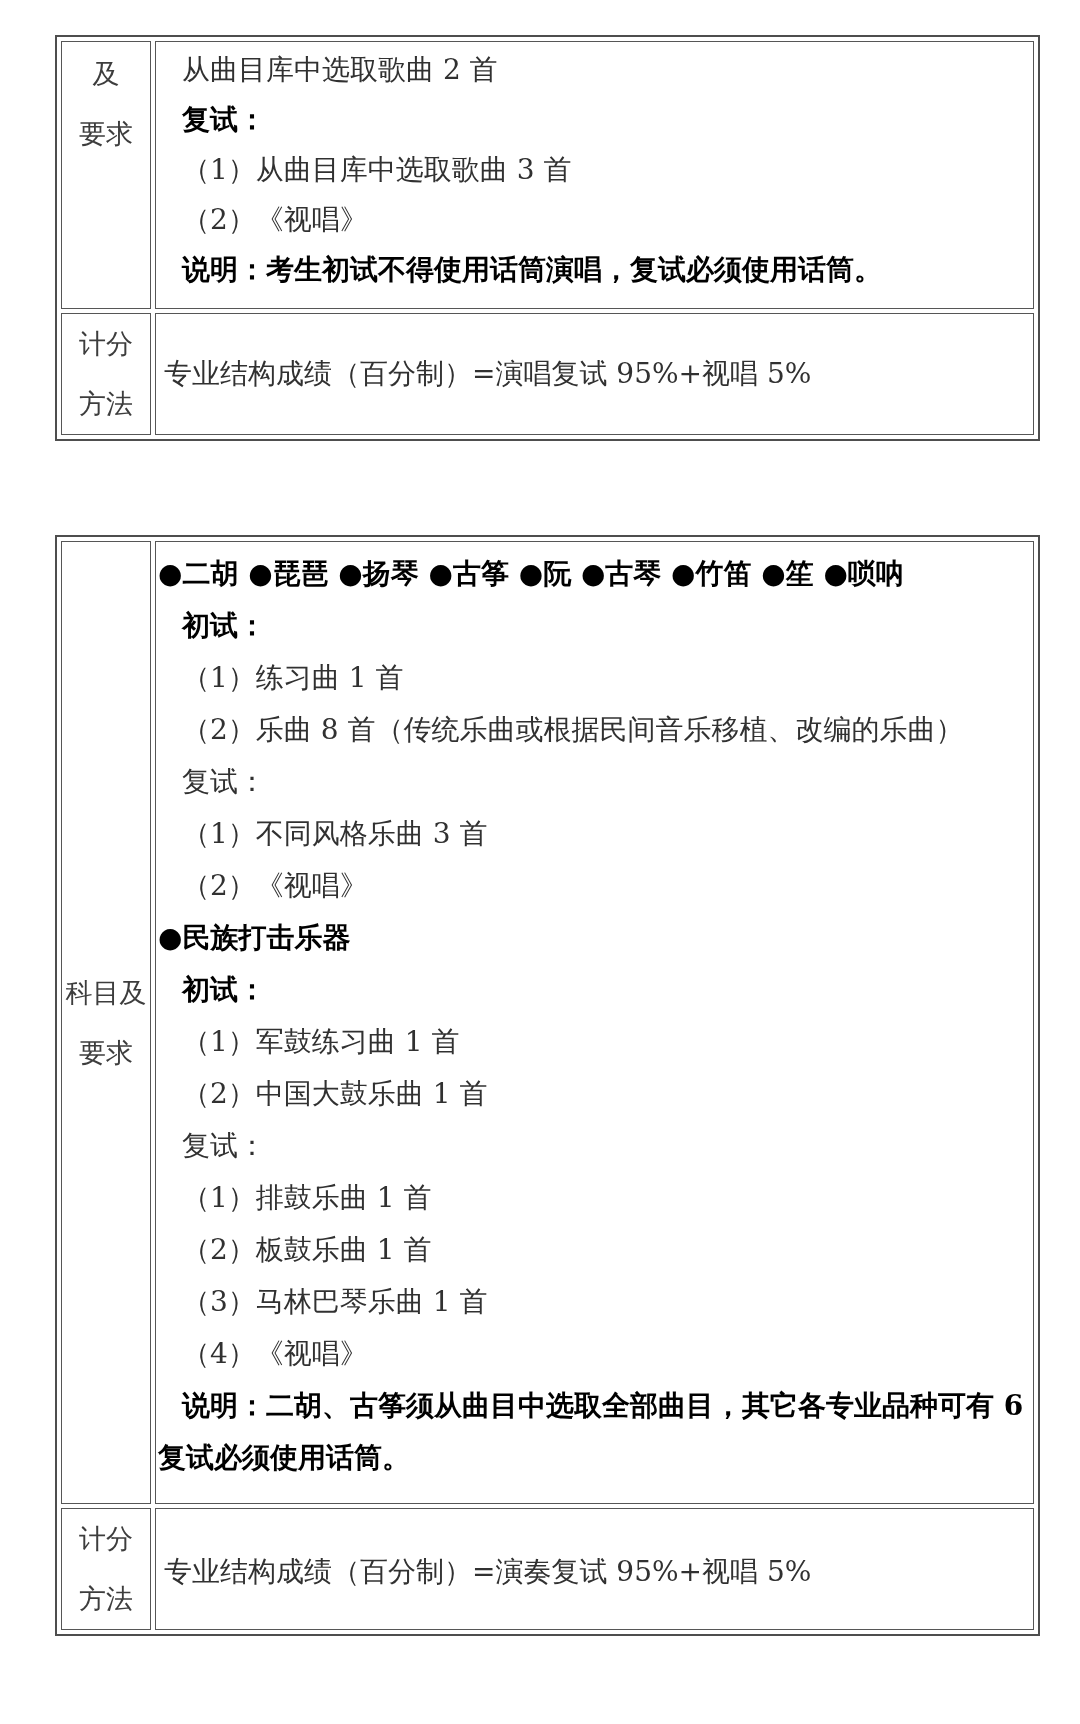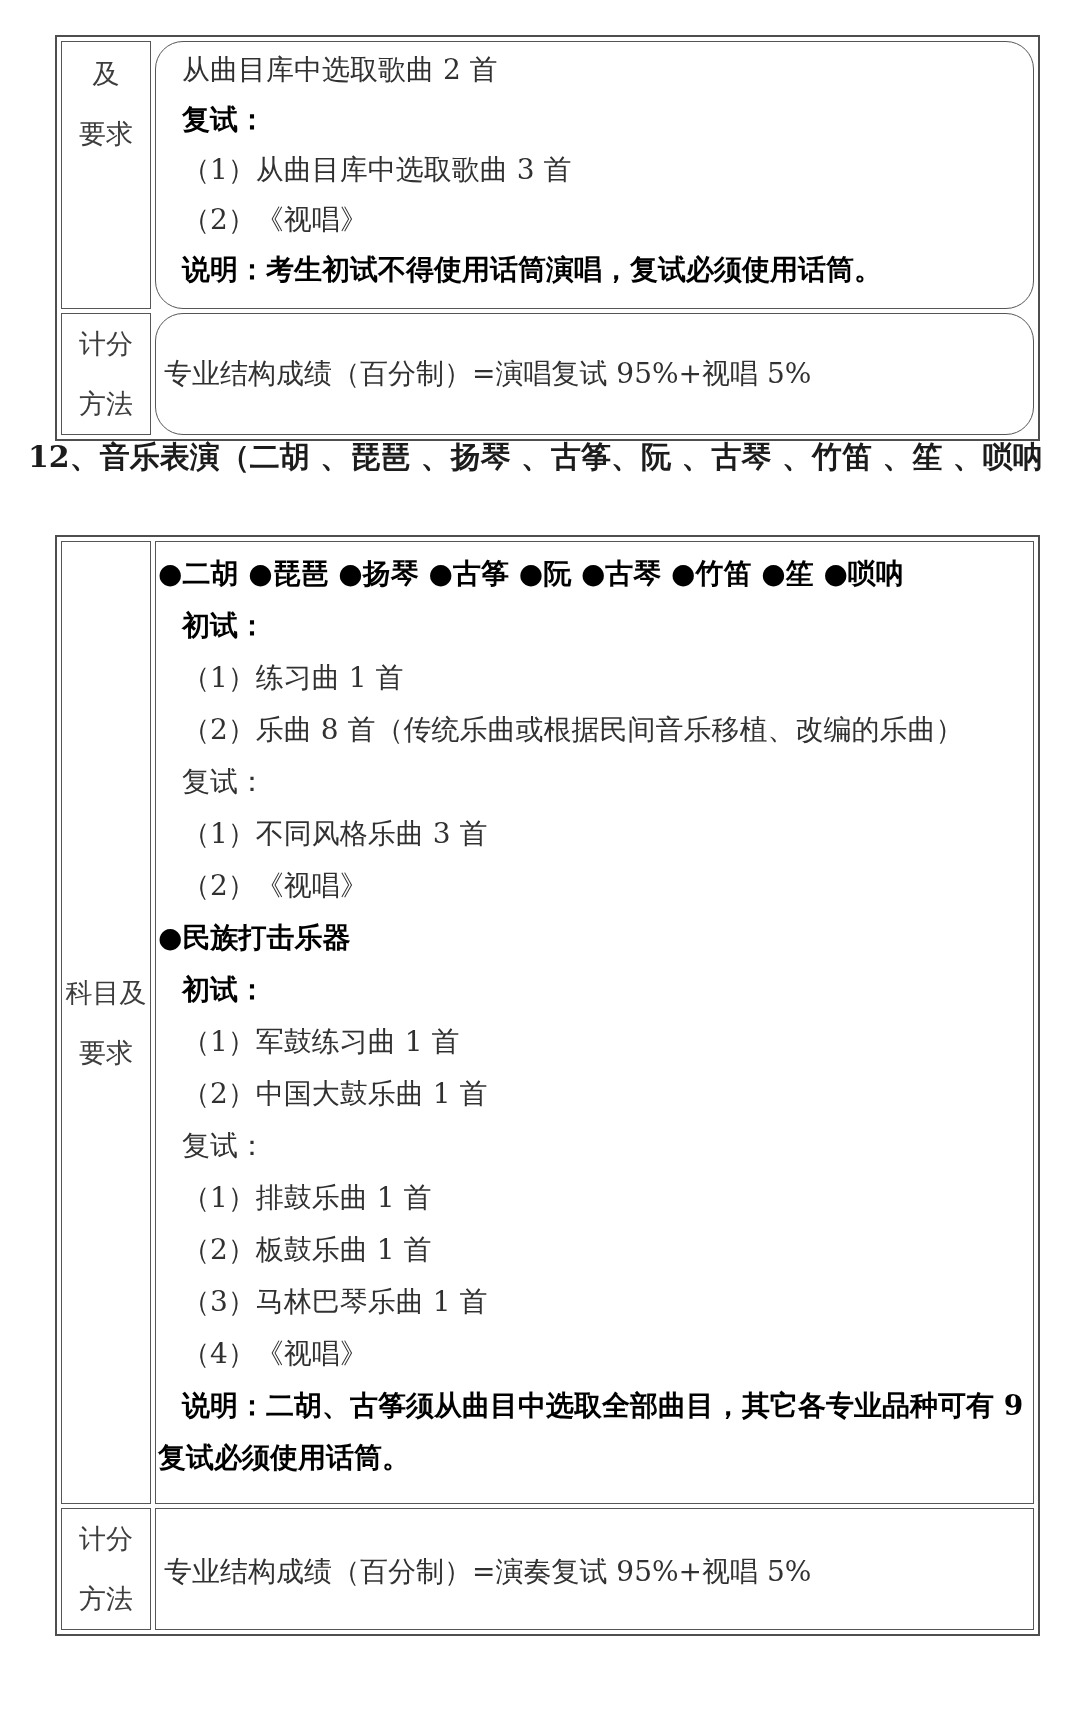--- a/index.html
+++ b/index.html
@@ -33,21 +33,21 @@
     color:#3d3d3d;
     padding:0;
   }
   td.label.top{vertical-align:top;padding-top:2px;}
   td.content{
     vertical-align:top;
     font-size:28px;
     color:#313131;
     padding:3px 4px 0 2px;
   }
-  table.t1 td.content{line-height:50px;border-radius:28px;}
+  table.t1 td.content{line-height:50px;}
   table.t2 td.content{line-height:52px;padding-top:6px;}
   td.content.vcenter{vertical-align:middle;padding-top:0;padding-left:8px;}
   .line{margin:0;white-space:nowrap;}
   .indent{padding-left:24px;}
   .b{font-weight:bold;color:#000000;}
   table.t1 tr.r1 td{height:263px;}
   table.t1 tr.r2 td{height:112px;}
   table.t2 tr.r1 td{height:955px;}
   table.t2 tr.r2 td{height:110px;}
   .heading{
@@ -102,21 +102,20 @@
             <p class="line">方法</p>
           </td>
       <td class="content vcenter">
         <p class="line">专业结构成绩（百分制）=演唱复试 95%+视唱 5%</p>
       </td>
     </tr>
   </tbody>
     </table>
 
   <div class="heading h12">
-    <div>12、音乐表演（二胡 、琵琶 、扬琴 、古筝、阮 、古琴 、竹笛 、笙 、唢呐</div>
   </div>
 
   <table class="doc-table t2">
     <tbody>
         <tr class="r1">
       <td class="label">
             <p class="line">科目及</p>
             <p class="line">要求</p>
           </td>
       <td class="content">
@@ -129,21 +128,21 @@
             <p class="line indent">（2）《视唱》</p>
             <p class="line b">●民族打击乐器</p>
             <p class="line indent b">初试：</p>
             <p class="line indent">（1）军鼓练习曲 1 首</p>
             <p class="line indent">（2）中国大鼓乐曲 1 首</p>
             <p class="line indent">复试：</p>
             <p class="line indent">（1）排鼓乐曲 1 首</p>
             <p class="line indent">（2）板鼓乐曲 1 首</p>
             <p class="line indent">（3）马林巴琴乐曲 1 首</p>
             <p class="line indent">（4）《视唱》</p>
-            <p class="line indent b">说明：二胡、古筝须从曲目中选取全部曲目，其它各专业品种可有 9</p>
+            <p class="line indent b">说明：二胡、古筝须从曲目中选取全部曲目，其它各专业品种可有 6</p>
             <p class="line b">复试必须使用话筒。</p>
           </td>
     </tr>
     <tr class="r2">
       <td class="label">
             <p class="line">计分</p>
             <p class="line">方法</p>
           </td>
       <td class="content vcenter">
         <p class="line">专业结构成绩（百分制）=演奏复试 95%+视唱 5%</p>

